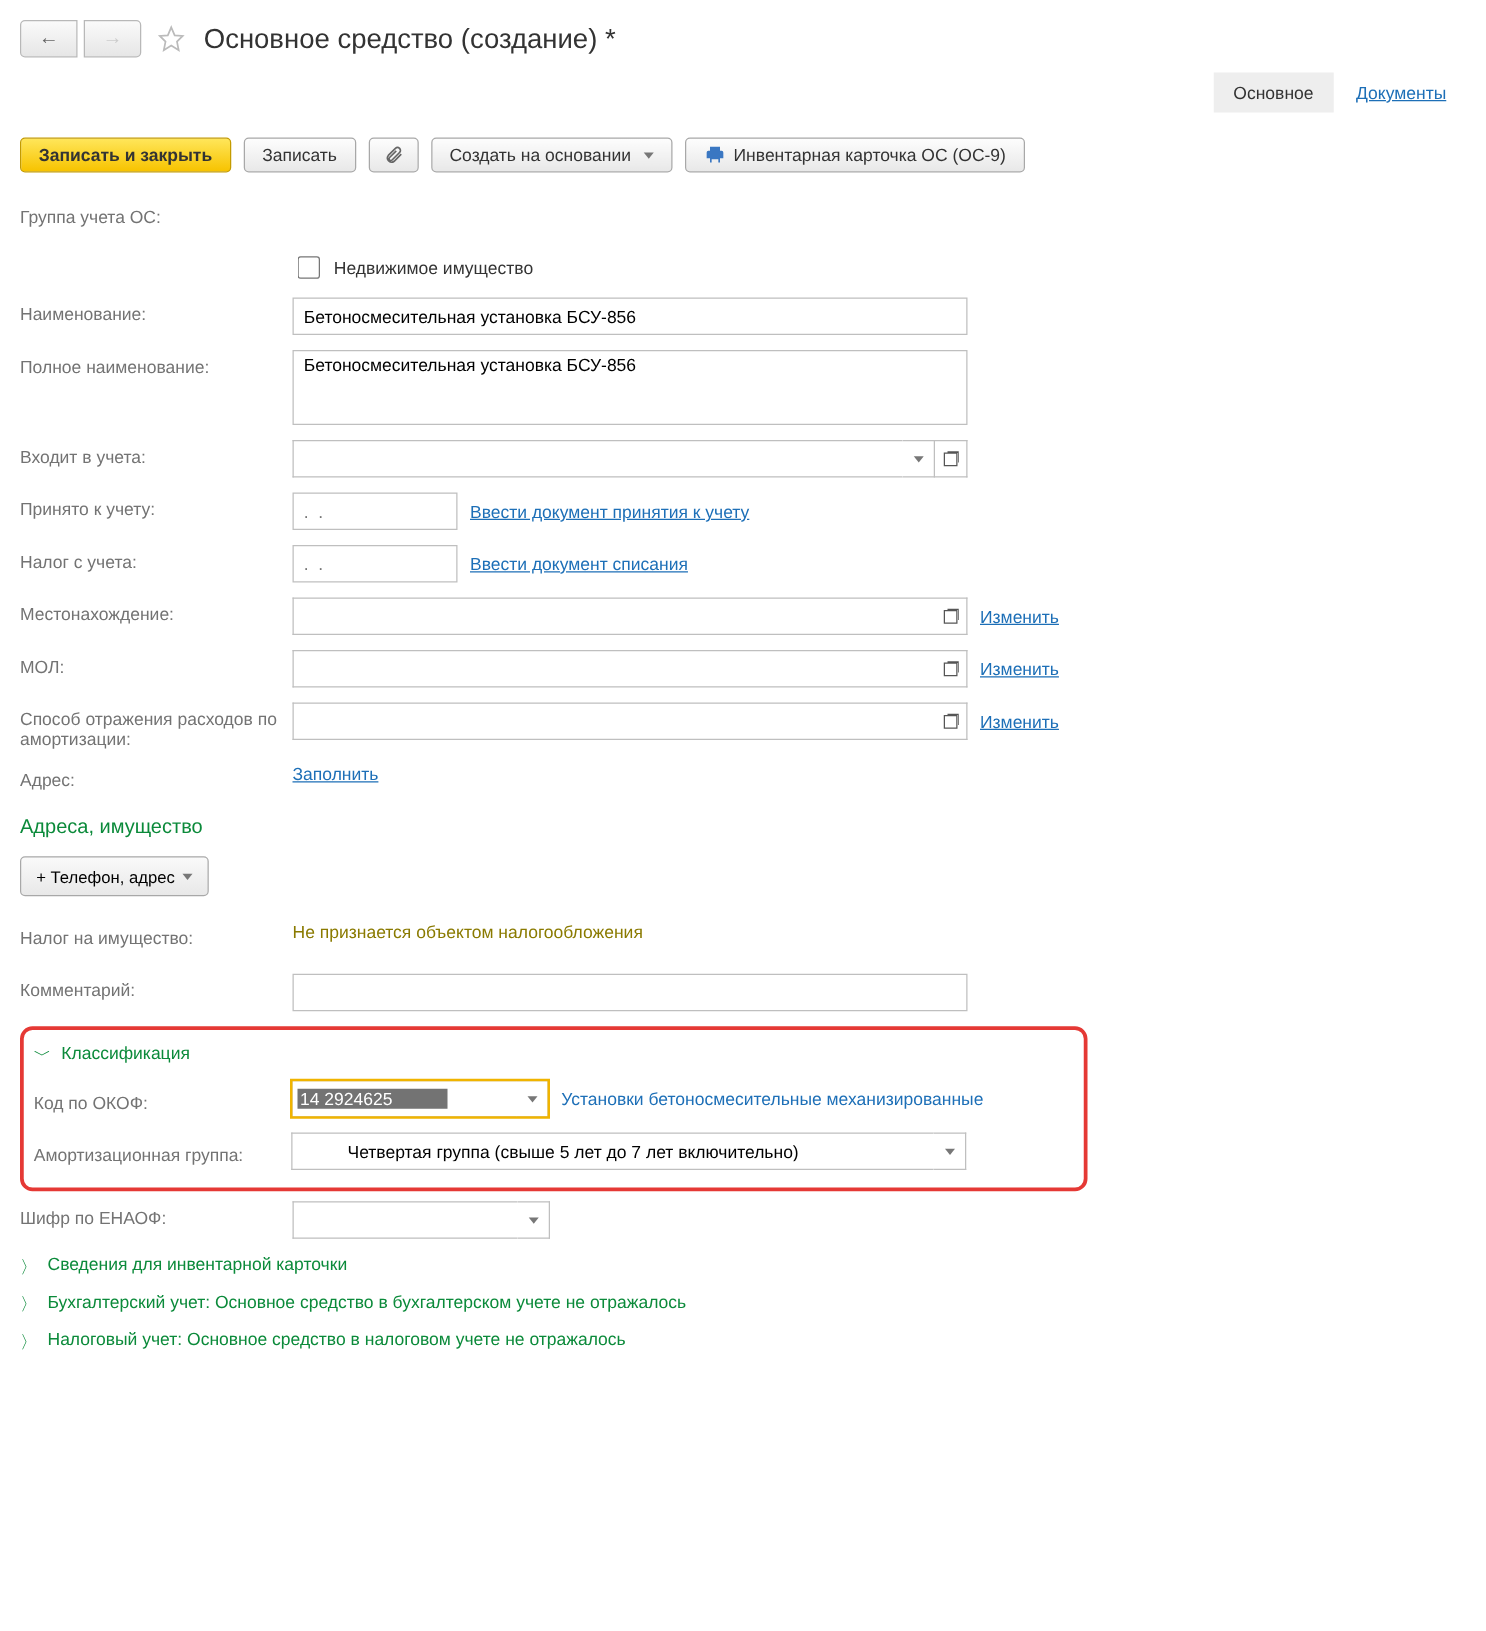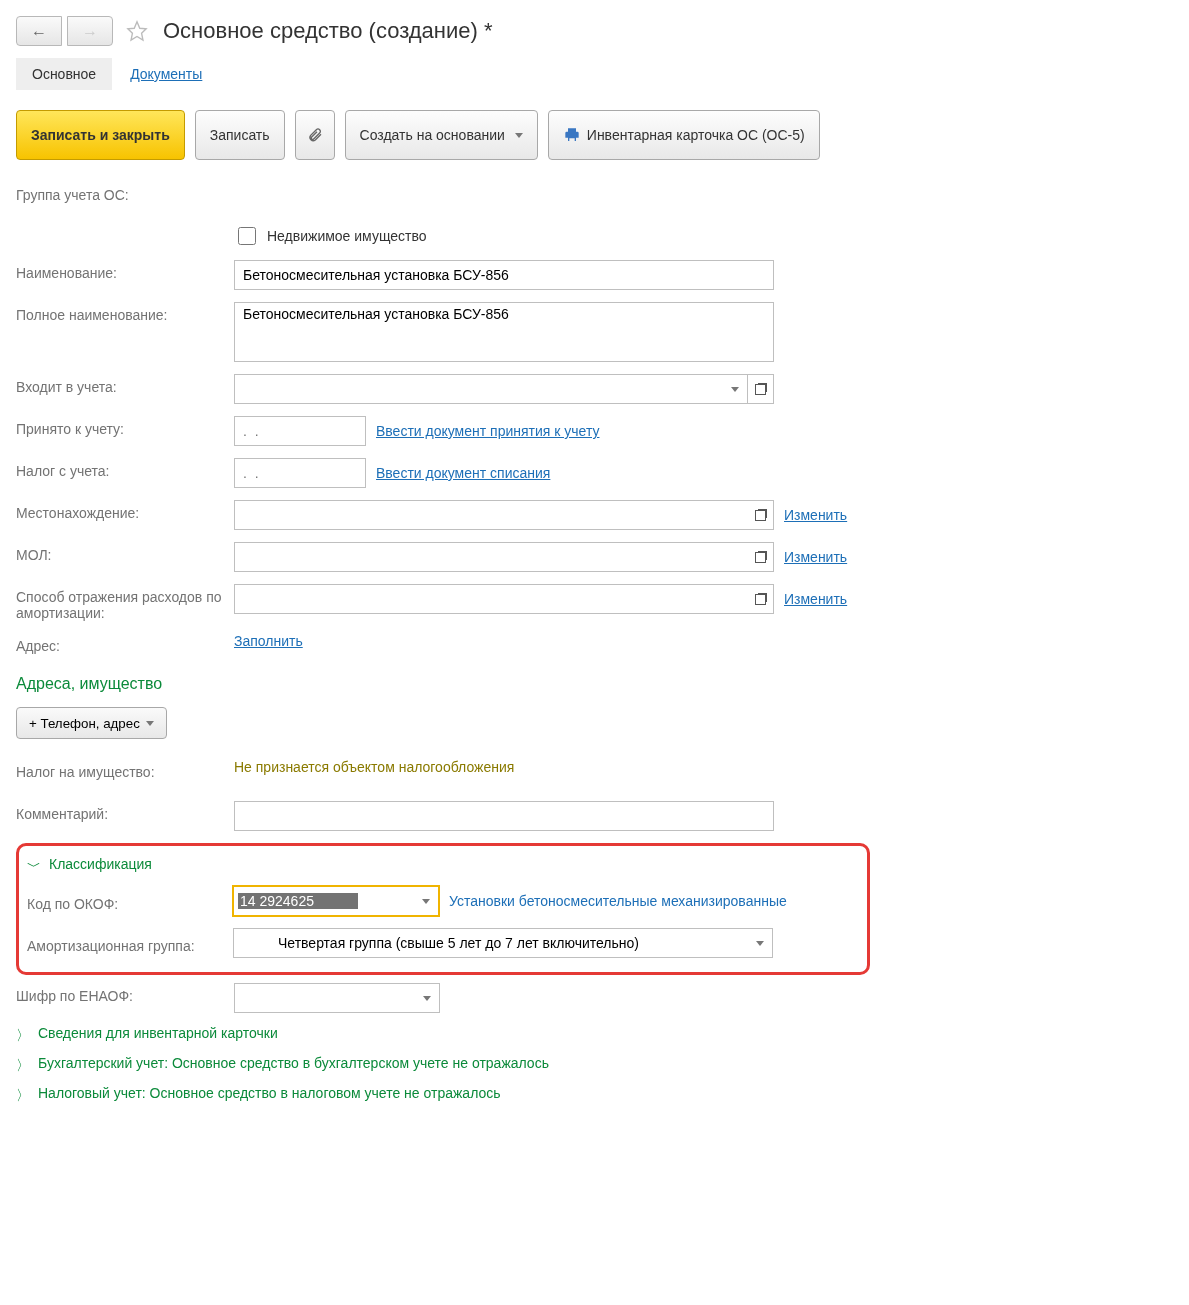--- a/index.html
+++ b/index.html
@@ -22,27 +22,27 @@
   }
   .nav-btn.left { border-radius: 4px 0 0 4px; }
   .nav-btn.right { border-radius: 0 4px 4px 0; margin-left:-1px; }
   .nav-btn.disabled { color:#bbb; }
   .star {
     width: 28px; height: 28px; margin-left: 4px;
     display:flex;align-items:center;justify-content:center;
     color:#bbb; cursor:pointer;
   }
   .page-title { font-size: 22px; font-weight: normal; margin-left: 6px; }
-  .tabs { display:flex; gap:2px; margin-bottom: 20px; }
+  .tabs { display:flex; gap:2px; margin-bottom: 20px; justify-content: flex-end; }
   .tab { padding: 8px 16px; cursor:pointer; }
   .tab.active { background:#eee; }
   .tab.link { color:#1d6fb7; text-decoration: underline; }
   .toolbar { display:flex; gap:10px; margin-bottom: 22px; align-items:center; }
   .btn {
-    height: 50px;
+    height: 28px;
     padding: 0 14px;
     background: linear-gradient(#fdfdfd,#e8e8e8);
     border: 1px solid #a8a8a8;
     border-radius: 4px;
     font-size: 14px;
     color:#333;
     cursor:pointer;
     display:flex;align-items:center;gap:6px;
   }
   .btn-primary {
@@ -156,21 +156,21 @@
   <button class="btn btn-icon">
     <svg width="16" height="18" viewBox="0 0 24 24" fill="none" stroke="#666" stroke-width="2" class="clip-icon">
         <path d="M21 11l-8.5 8.5a5 5 0 01-7-7L14 4a3.5 3.5 0 015 5l-9 9a2 2 0 01-3-3l8-8"></path>
       </svg>
   </button>
   <button class="btn caret">Создать на основании</button>
   <button class="btn">
     <svg width="18" height="16" viewBox="0 0 24 24" fill="#3a77c2" class="printer-icon">
         <path d="M6 2h12v5H6zM4 7h16a2 2 0 012 2v7h-4v5H6v-5H2V9a2 2 0 012-2zm4 10v4h8v-4z"></path>
       </svg>
-    <span>Инвентарная карточка ОС (ОС-5)</span>
+    <span>Инвентарная карточка ОС (ОС-9)</span>
   </button>
 </div>
 
 <div class="form-row">
   <div class="label">Группа учета ОС:</div>
 </div>
 
 <div class="chk">
   <input type="checkbox" style="">
   <span>Недвижимое имущество</span>

